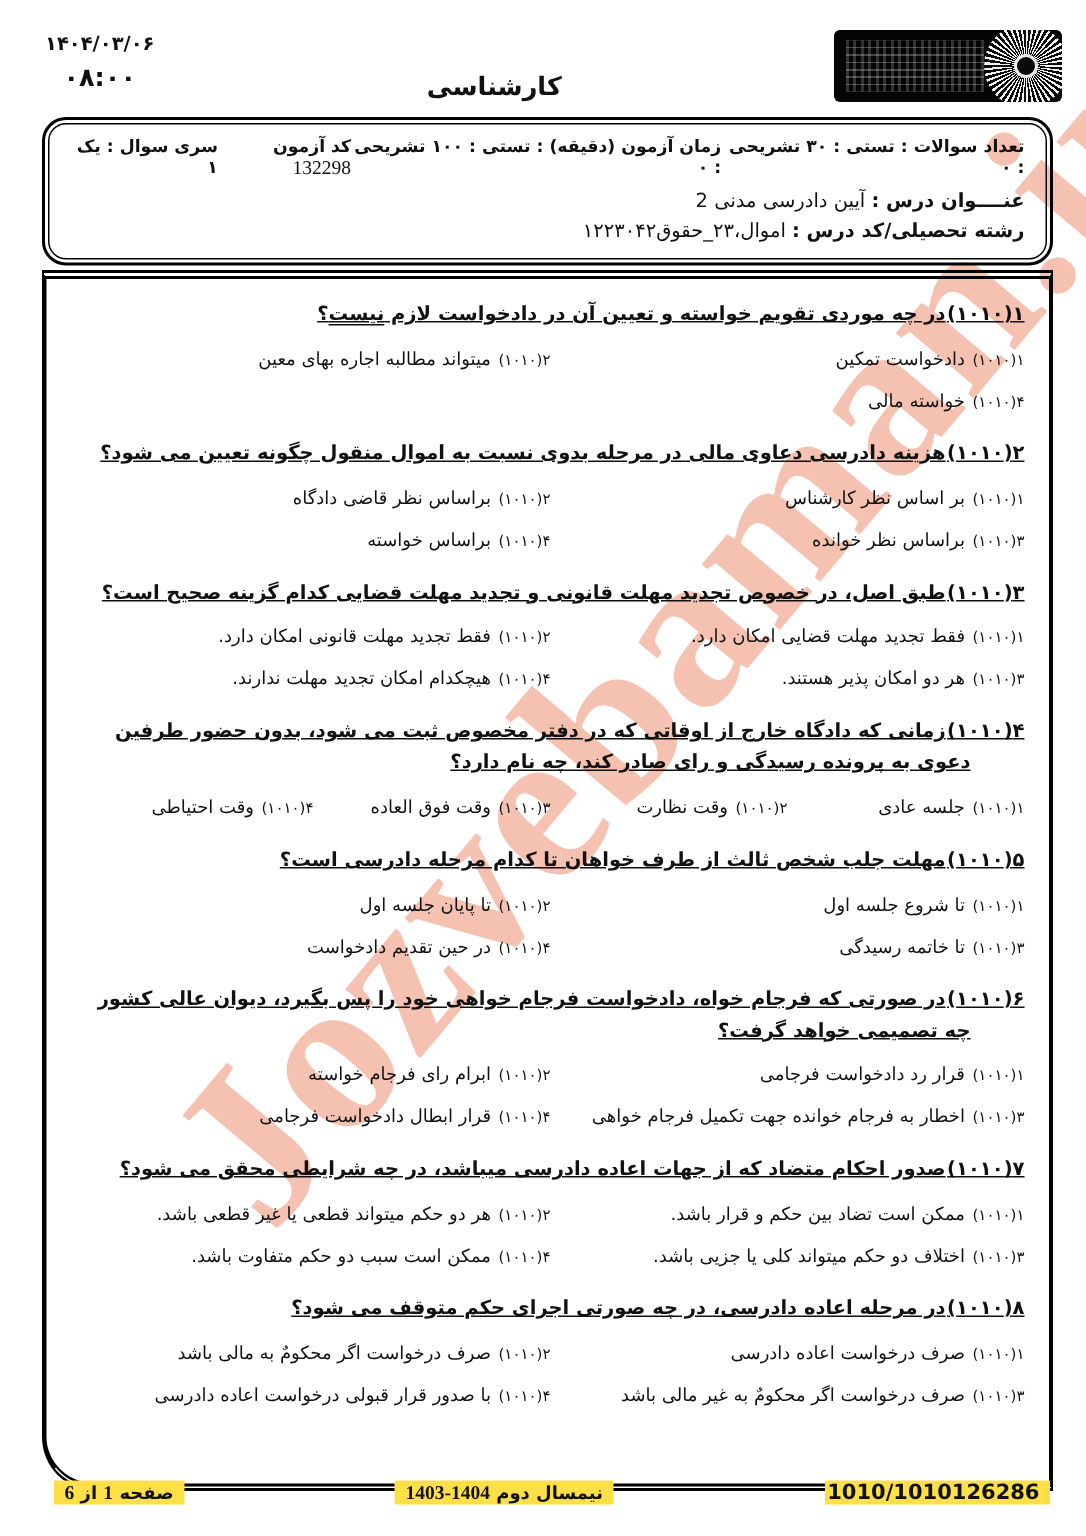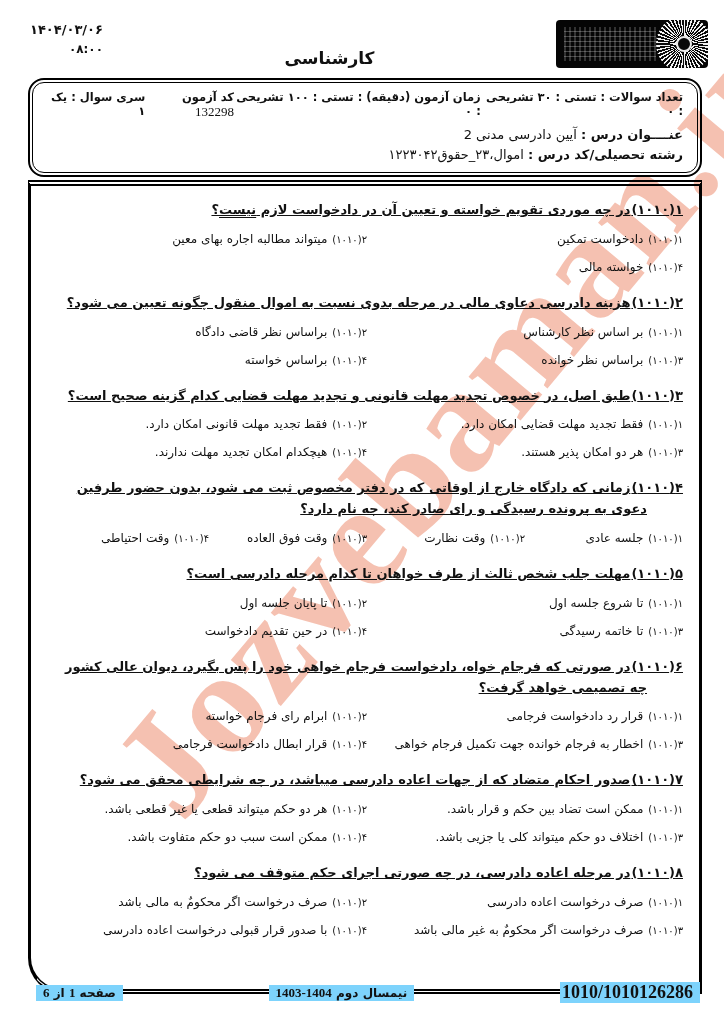--- a/index.html
+++ b/index.html
@@ -7,21 +7,21 @@
         font-family:"DejaVu Sans",sans-serif;color:#111;overflow:hidden;}
   
   .watermark{position:absolute;left:78px;top:738px;z-index:1;pointer-events:none;
     transform:rotate(-50deg);transform-origin:0 0;white-space:nowrap;
     font-family:"Liberation Serif",serif;font-weight:bold;font-size:148px;
     color:rgba(233,117,82,0.45);letter-spacing:2px;}
   
   .hdr{position:absolute;top:20px;left:30px;right:16px;display:flex;
        justify-content:space-between;align-items:flex-start;z-index:2;}
   .hdr-left{font-weight:bold;font-size:13px;line-height:1.5;}
-  .hdr-time{font-size:12px;}
+  .hdr-time{font-size:17px;text-align:center;}
   .hdr-degree{font-weight:bold;font-size:17px;margin-top:28px;}
   .logo{position:relative;width:152px;height:48px;background:#050505;border-radius:4px;overflow:hidden;}
   .logo-noise{position:absolute;top:7px;bottom:7px;left:8px;right:52px;opacity:.85;
     background:
       repeating-linear-gradient(0deg, transparent 0 4px, rgba(255,255,255,.30) 4px 5px),
       repeating-linear-gradient(90deg, rgba(255,255,255,.22) 0 2px, transparent 2px 5px);}
   .sunburst{position:absolute;right:-4px;top:50%;transform:translateY(-50%);
     width:56px;height:56px;border-radius:50%;
     background:repeating-conic-gradient(#f2f2f2 0 3.5deg,#0a0a0a 3.5deg 8deg);}
   .sunburst:after{content:"";position:absolute;left:50%;top:50%;width:12px;height:12px;
@@ -47,22 +47,22 @@
     padding-right:36px;text-indent:-36px;text-decoration:underline;}
   .q-label{margin-left:1px;}
   .u{text-decoration:underline;text-underline-offset:3px;}
   .q-opts{display:grid;grid-template-columns:1fr 1fr;row-gap:10px;margin-top:9px;padding-left:6px;}
   .q-opts.row4{grid-template-columns:repeat(4,1fr);}
   .opt{font-size:12px;line-height:1.5;white-space:nowrap;}
   .opt-label{font-size:10px;margin-left:5px;}
   
   .footer{position:absolute;left:36px;right:24px;bottom:21px;z-index:3;display:flex;direction:rtl;
     justify-content:space-between;align-items:center;font-weight:bold;font-size:12px;}
-  .footer .fitem{background:#7dd3fc;padding:0 7px;white-space:nowrap;margin-top:16px;}
-  .footer .serial{font-size:18px;padding-left:2px;font-family:Liberation Serif, serif;}
+  .footer .fitem{background:#fde047;padding:0 7px;white-space:nowrap;margin-top:16px;}
+  .footer .serial{font-size:14px;padding-left:2px;}
   .f-years{font-family:"Liberation Serif",serif;font-size:13px;}
 </style>
 </head>
 <body>
 
 <div class="page">
 
   <div class="watermark">Jozvebaman.ir</div>
 
   <div class="hdr">

